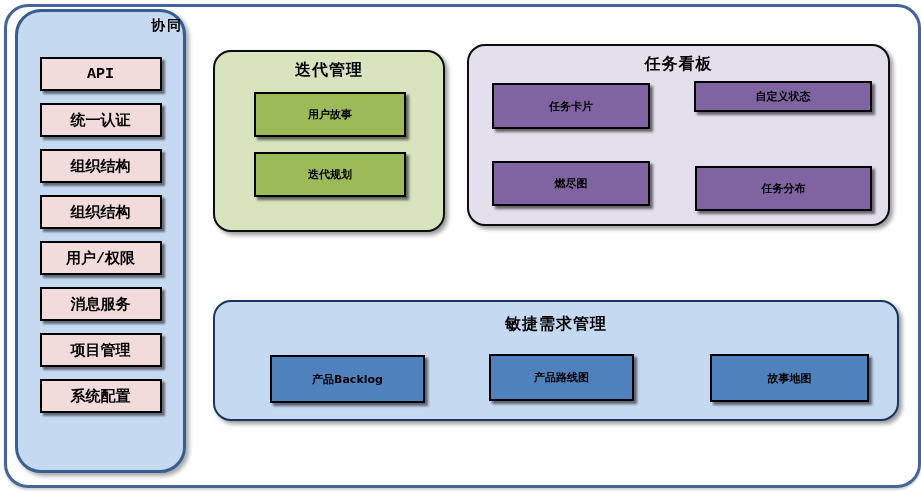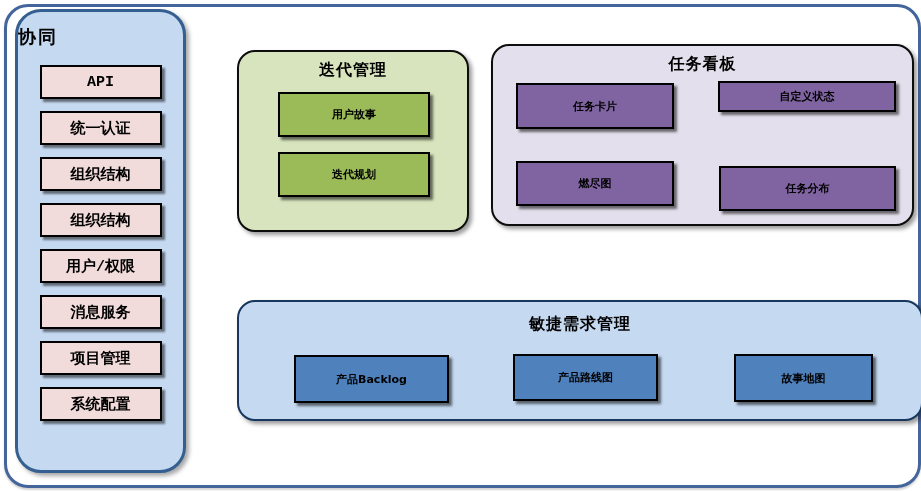--- a/index.html
+++ b/index.html
@@ -14,42 +14,41 @@
   }
   
   .sidebar{
     position:absolute;left:15px;top:9px;width:171px;height:464px;
     background:var(--collab-bg,#c5d9f1);
     border:3px solid var(--collab-border,#365f91);
     border-radius:26px;box-sizing:border-box;
     box-shadow:3px 3px 4px rgba(0,0,0,0.35);
   }
   .sidebar-title{
-    text-align:left;font-size:18px;font-weight:bold;color:#000;
-    padding-top:13px;height:34px;letter-spacing:2px;
+    text-align:right;font-size:14px;font-weight:bold;color:#000;
+    padding-top:5px;height:34px;letter-spacing:2px;
   }
   .sidebar-items{
     display:flex;flex-direction:column;align-items:center;gap:12px;
     margin-top:6px;
   }
   .pill{
     width:122px;height:34px;box-sizing:border-box;
     background:var(--collab-item-bg,#f2dcdb);
     border:2.5px solid var(--item-border,#000);
     box-shadow:2.5px 2.5px 2px rgba(0,0,0,0.5);
     display:flex;align-items:center;justify-content:center;
     font-family:Liberation Mono, monospace;
     font-weight:bold;font-size:15px;color:#000;
   }
   
   .group{
     position:absolute;box-sizing:border-box;border-radius:18px;
     border:2.5px solid #0d0d0d;
     box-shadow:3px 3px 4px rgba(0,0,0,0.4);
-    margin-left:24px;
   }
   .group-title{
     position:absolute;left:0;right:0;text-align:center;
     font-size:16px;font-weight:bold;color:#000;letter-spacing:1px;
   }
   .gitem{
     position:absolute;box-sizing:border-box;
     border:2.5px solid var(--item-border,#000);
     box-shadow:3px 3px 2.5px rgba(0,0,0,0.55);
     display:flex;align-items:center;justify-content:center;
@@ -94,15 +93,15 @@
     <div class="gitem" style="left:23px;top:37px;width:158px;height:46px;">任务卡片</div>
     <div class="gitem" style="left:225px;top:35px;width:178px;height:31px;">自定义状态</div>
     <div class="gitem" style="left:23px;top:115px;width:158px;height:45px;">燃尽图</div>
     <div class="gitem" style="left:226px;top:120px;width:177px;height:45px;">任务分布</div>
   </div>
 
   <div class="group agile">
     <div class="group-title" style="top:12px;">敏捷需求管理</div>
     <div class="gitem" style="left:55px;top:53px;width:155px;height:48px;">产品Backlog</div>
     <div class="gitem" style="left:274px;top:52px;width:145px;height:47px;">产品路线图</div>
-    <div class="gitem" style="left:495px;top:52px;width:139px;height:48px;">故事地图</div>
+    <div class="gitem" style="left:495px;top:52px;width:159px;height:48px;">故事地图</div>
   </div>
 </div>
 
 </body></html>

